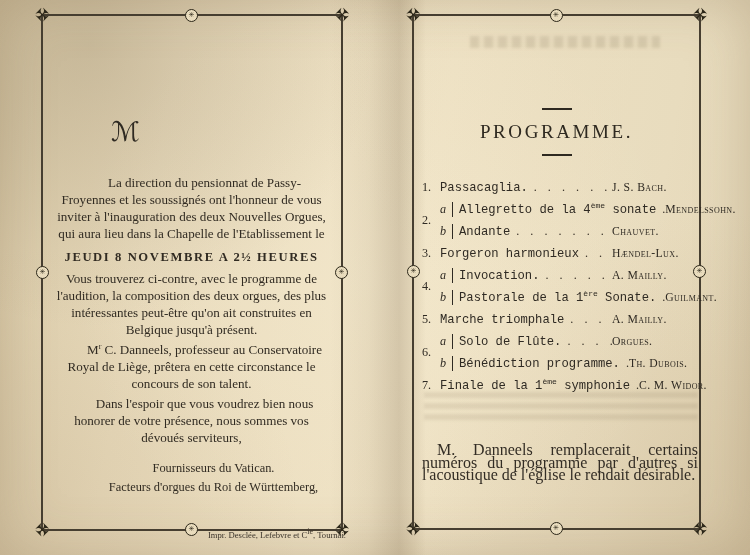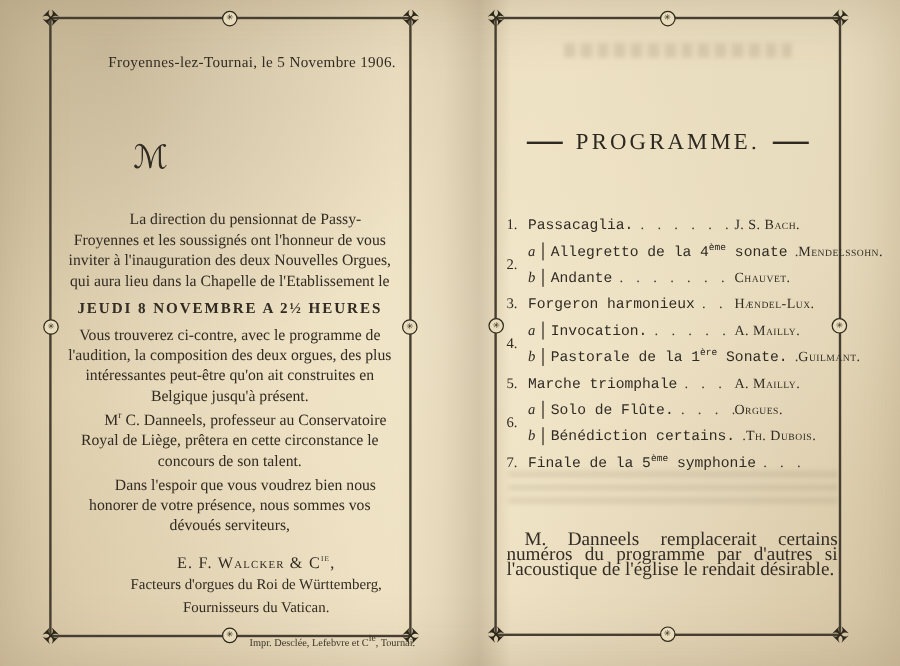--- a/index.html
+++ b/index.html
@@ -74,21 +74,21 @@
   .sig-name{font-variant:small-caps;font-size:13.5px;letter-spacing:1px;}
   .sig-line{font-size:12.4px;}
   .imprint{
     position:absolute;left:208px;top:530px;font-size:8.6px;color:#3a332a;
     background:transparent;white-space:nowrap;text-align:right;
   }
 
   
   .heading{
     position:absolute;left:0;top:92px;width:100%;
-    display:flex;align-items:center;justify-content:center;gap:11px;
+    display:flex;align-items:center;justify-content:center;gap:11px;flex-direction:column;
   }
   .heading-text{font-size:19px;letter-spacing:2.6px;color:#2e2920;}
   .heading-rule{width:30px;height:0;border-top:2px solid #2e2920;}
   .prog{position:absolute;left:8px;top:160px;width:276px;font-size:12.2px;color:#2f2a23;}
   .pline,.sub{display:flex;align-items:baseline;height:22px;line-height:22px;white-space:nowrap;}
   .pnum{width:18px;flex:none;}
   .pgroup{display:flex;align-items:center;}
   .pgroup .pnum{align-self:center;}
   .grows{flex:1;display:flex;flex-direction:column;min-width:0;}
   .slet{font-style:italic;width:9px;flex:none;}
@@ -129,33 +129,31 @@
     <span class="orn r rb">
         <i>✳</i>
       </span>
     <span class="orn r rl">
         <i>✳</i>
       </span>
     <span class="orn r rr">
         <i>✳</i>
       </span>
 
-    <div class="dateline">Froyennes-lez-Tournai, le 5 Novembre 1906.</div>
     <div class="monogram">ℳ</div>
 
     <div class="body-text">
       <p class="ind"><span>La direction du pensionnat de Passy-Froyennes et les soussignés ont l'honneur de vous inviter à l'inauguration des deux </span><b>Nouvelles Orgues,</b><span> qui aura lieu dans la Chapelle de l'Etablissement le</span></p>
       <p class="event">JEUDI 8 NOVEMBRE A 2½ HEURES</p>
       <p>Vous trouverez ci-contre, avec le programme de l'audition, la composition des deux orgues, des plus intéressantes peut-être qu'on ait construites en Belgique jusqu'à présent.</p>
       <p class="ind"><span>M</span><sup>r</sup><b> C. Danneels,</b><span> professeur au Conservatoire Royal de Liège, prêtera en cette circonstance le concours de son talent.</span></p>
       <p class="ind">Dans l'espoir que vous voudrez bien nous honorer de votre présence, nous sommes vos dévoués serviteurs,</p>
       <div class="signature">
-        <div class="sig-name"><span>E. F. Walcker &amp; C</span><sup>ie</sup><span>,</span></div>
+        <div class="sig-line">Fournisseurs du Vatican.</div>
         <div class="sig-line">Facteurs d'orgues du Roi de Württemberg,</div>
-        <div class="sig-line">Fournisseurs du Vatican.</div>
       </div>
     </div>
   </section>
 
   <section class="page page-right">
     <span class="orn c tl">✠</span>
     <span class="orn c tr">✠</span>
     <span class="orn c bl">✠</span>
     <span class="orn c br">✠</span>
     <span class="orn r rt">
@@ -249,31 +247,32 @@
           <div class="sub">
             <span class="slet">a</span>
             <span class="sbar"></span>
             <span class="ptitle"><span>Solo de Flûte.</span><sup></sup><span></span></span>
             <span class="pdots">. . . . . .</span>
             <span class="pcomp">Orgues.</span>
           </div>
           <div class="sub">
             <span class="slet">b</span>
             <span class="sbar"></span>
-            <span class="ptitle"><span>Bénédiction certains.</span><sup></sup><span></span></span>
+            <span class="ptitle"><span>Bénédiction programme.</span><sup></sup><span></span></span>
             <span class="pdots">. . . .</span>
             <span class="pcomp">Th. Dubois.</span>
           </div>
         </div>
       </div>
 
       <div class="pline">
         <span class="pnum">7.</span>
-        <span class="ptitle"><span>Finale de la 5</span><sup>ème</sup><span> symphonie</span></span>
+        <span class="ptitle"><span>Finale de la 1</span><sup>ème</sup><span> symphonie</span></span>
         <span class="pdots">. . .</span>
+        <span class="pcomp">C. M. Widor.</span>
       </div>
 
     </div>
 
     <p class="note">M. Danneels remplacerait certains numéros du programme par d'autres si l'acoustique de l'église le rendait désirable.</p>
   </section>
 
   <div class="imprint"><span>Impr. Desclée, Lefebvre et C</span><sup>ie</sup><span>, Tournai.</span></div>
 </div>
 

